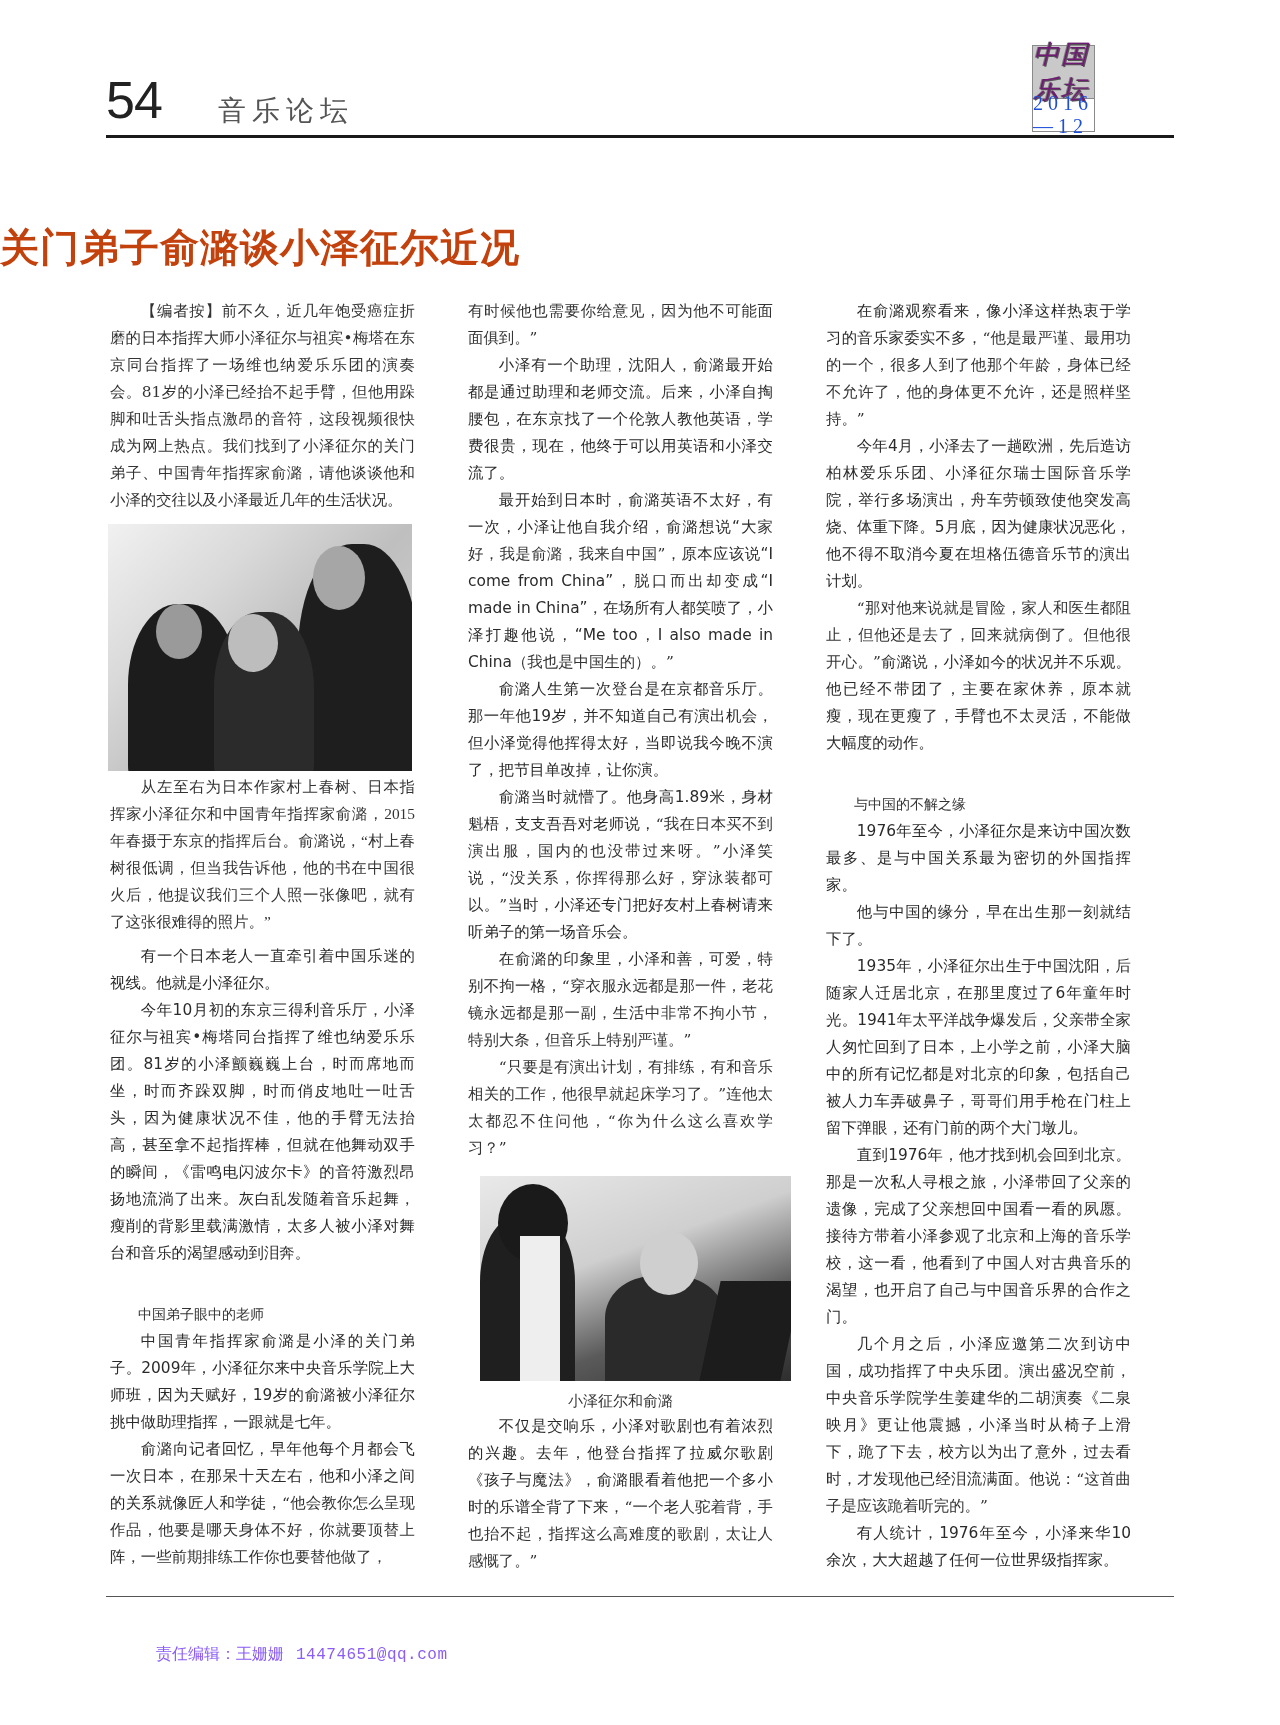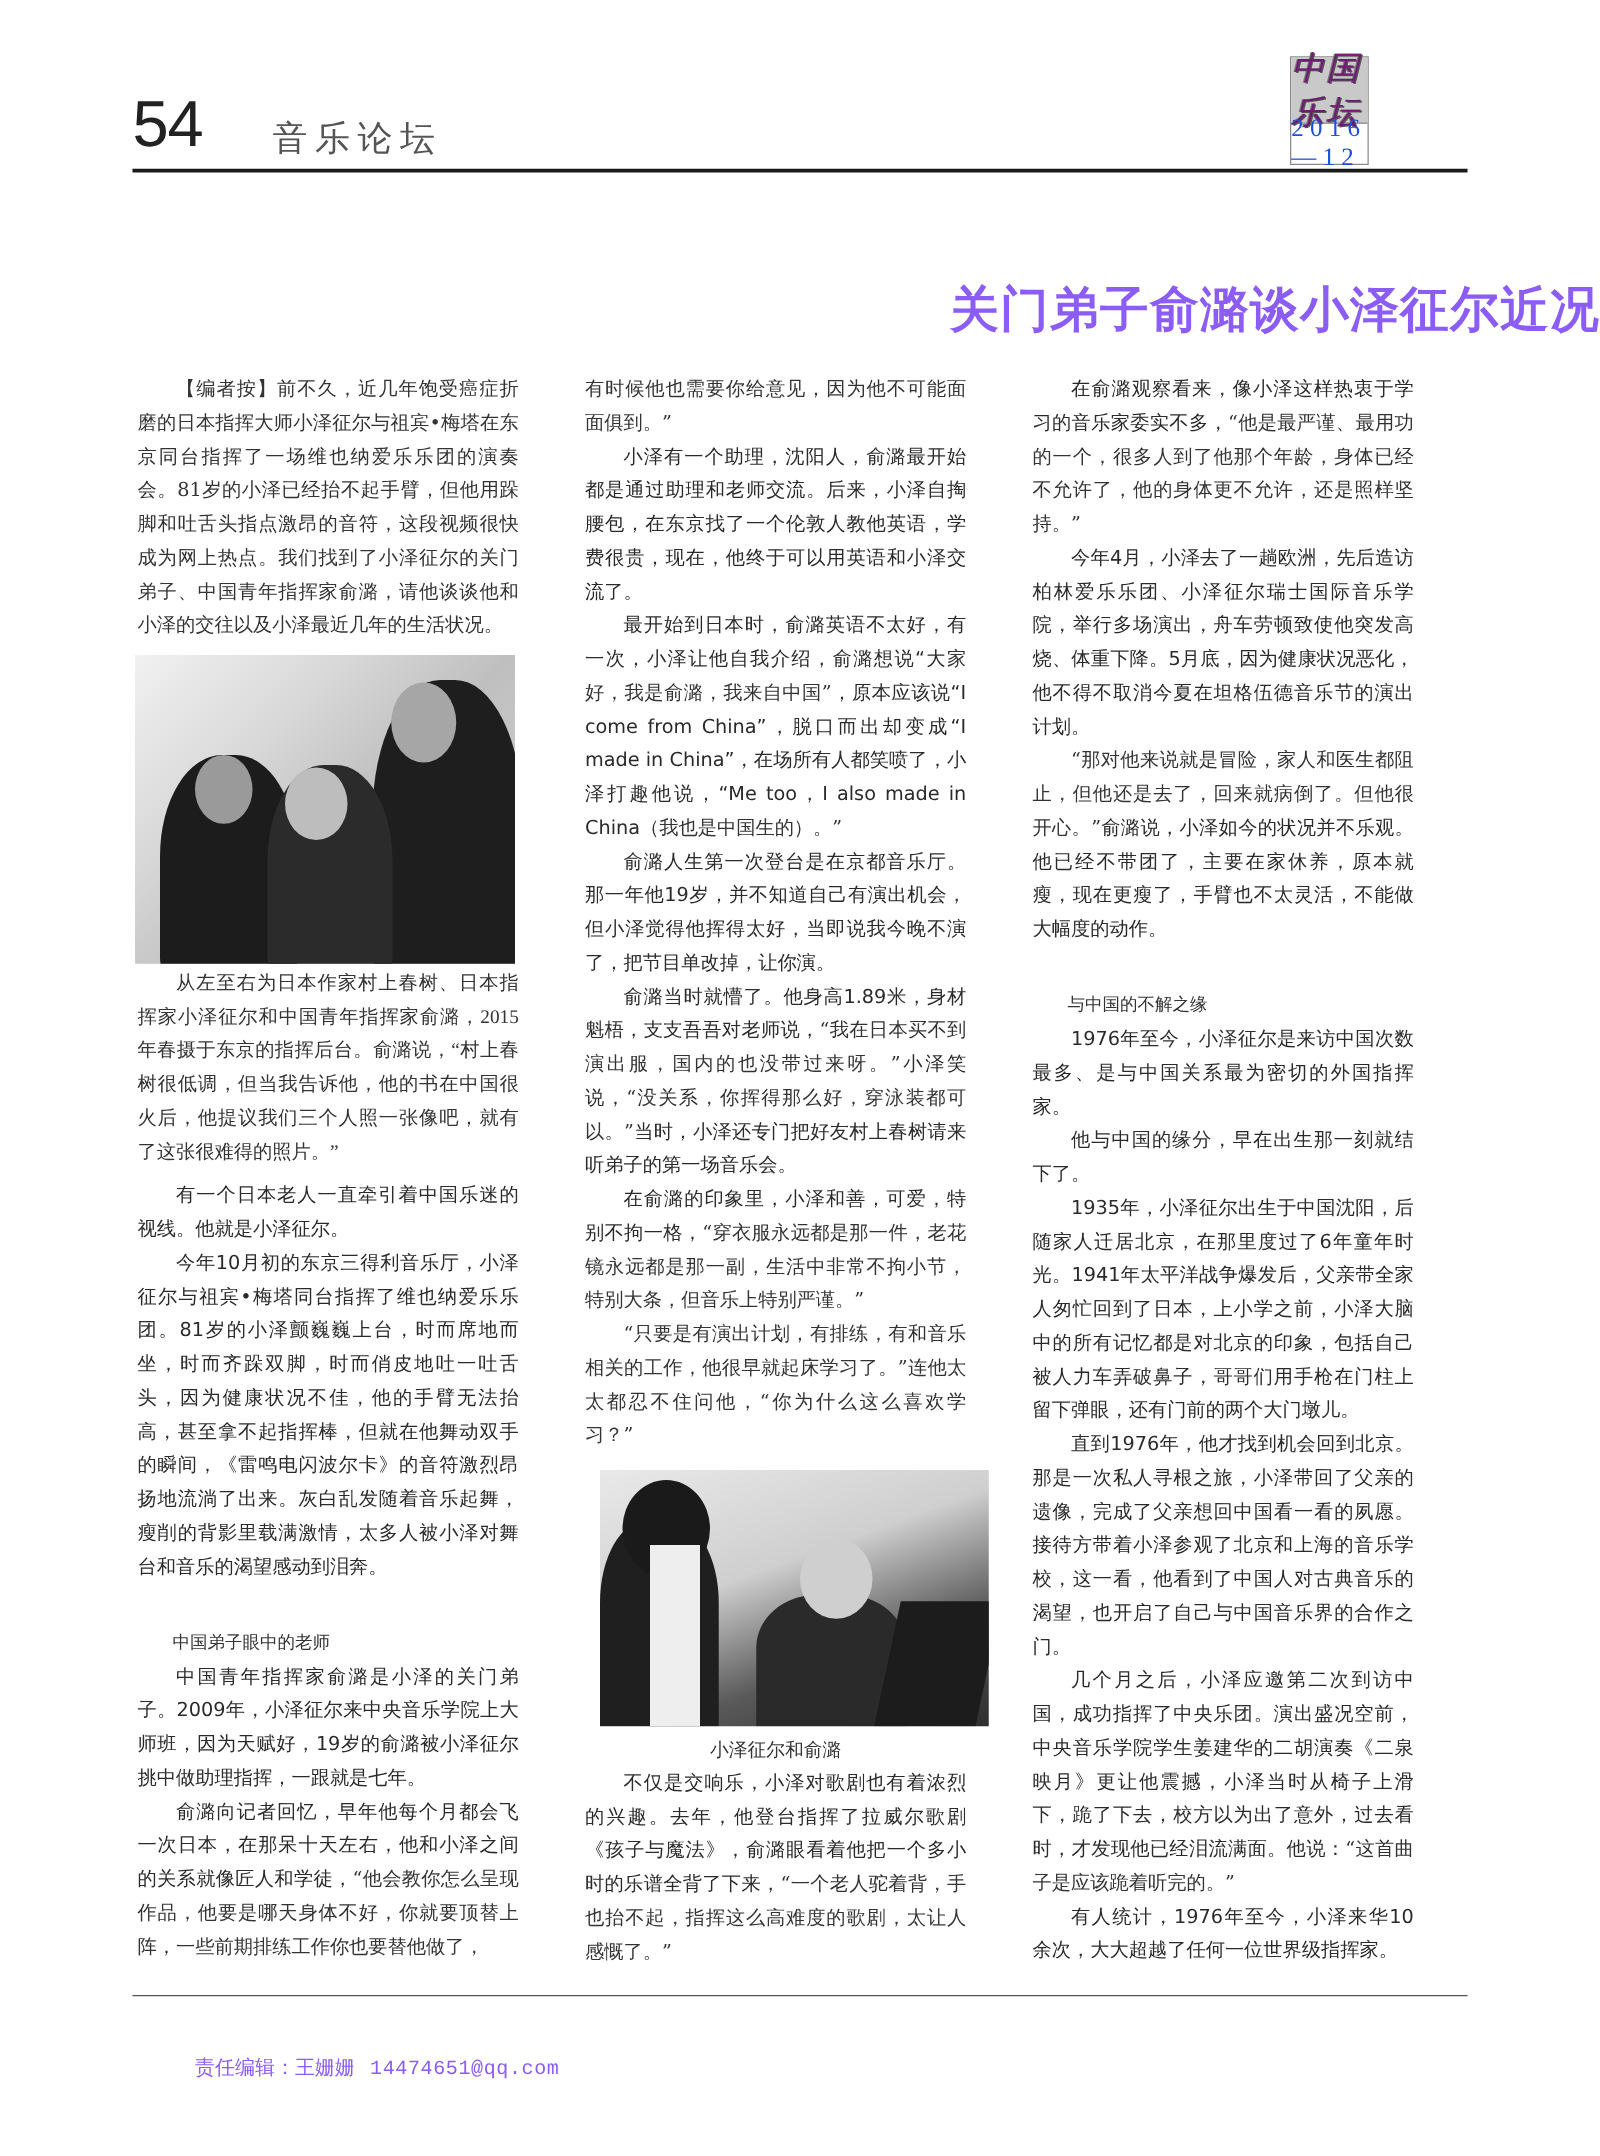--- a/index.html
+++ b/index.html
@@ -9,21 +9,21 @@
   
   .page-num { position: absolute; left: 106px; top: 74px; font-family: "Liberation Sans", sans-serif; font-size: 52px; line-height: 52px; color: #222; letter-spacing: -1px; }
   .section-name { position: absolute; left: 196px; top: 92px; font-family: Liberation Sans, sans-serif; font-size: 28px; color: #555; letter-spacing: 6px; margin-left: 22px; }
 
   .logo-wrap { position: absolute; left: 1032px; top: 45px; width: 61px; height: 85px; border: 1px solid #8a8a8a; background: #fff; }
   .logo-top { height: 52px; background: #c9c9c9; border-bottom: 1px solid #8a8a8a; display: flex; align-items: center; justify-content: center; font-family: "DejaVu Serif", serif; font-size: 26px; font-style: italic; color: #701a75; text-shadow: 1px 1px 0 #555, -1px 0 0 #777; letter-spacing: 2px; }
   .logo-bottom { height: 32px; display: flex; align-items: center; justify-content: center; font-family: "Liberation Serif", serif; font-size: 20px; letter-spacing: 5px; color: #1d4ed8; }
 
   .header-rule { position: absolute; left: 106px; top: 135px; width: 1068px; height: 3px; background: #1a1a1a; }
 
-  .title { position: absolute; left: 0; top: 195px; width: 1280px; text-align: right; font-family: "DejaVu Serif", serif; font-weight: bold; font-size: 39px; color: #8b5cf6; letter-spacing: 1px; }
+  .title { position: absolute; left: 0; top: 195px; width: 1280px; text-align: left; font-family: "DejaVu Serif", serif; font-weight: bold; font-size: 39px; color: #c2410c; letter-spacing: 1px; }
 
   
   .col { position: absolute; top: 298px; width: 305px; font-size: 15.4px; line-height: 27px; }
   .col-1 { left: 110px; }
   .col-2 { left: 468px; }
   .col-3 { left: 826px; }
   .p { margin: 0; text-indent: 2em; text-align: justify; font-family: "DejaVu Sans", sans-serif; color: #2a2a2a; }
   .p.noindent { text-indent: 0; }
   .serif { font-family: "DejaVu Serif", serif; color: #333; }
   .subhead { margin: 34px 0 0 0; text-indent: 2em; font-family: "DejaVu Serif", serif; font-size: 14px; color: #333; line-height: 27px; }

